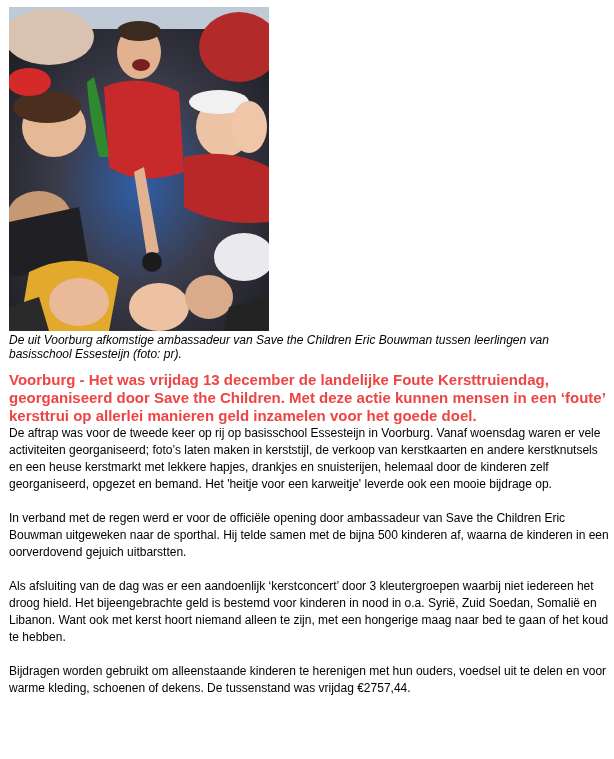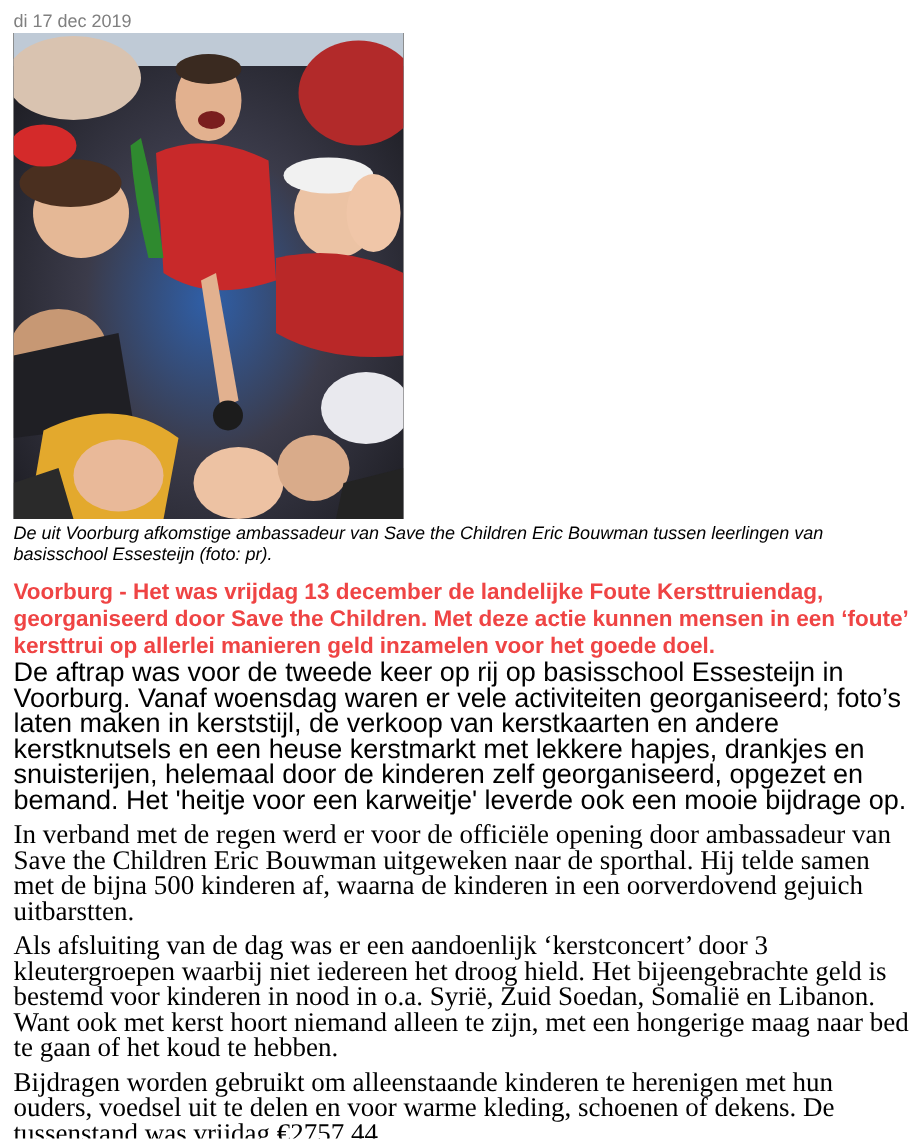--- a/index.html
+++ b/index.html
@@ -4,28 +4,27 @@
 <style>
   html, body { margin: 0; padding: 0; background: #ffffff; }
   body { width: 614px; height: 759px; overflow: hidden; position: relative; font-family: "Liberation Sans", sans-serif; color: #000; }
   .wrap { position: absolute; left: 9px; top: 6px; width: 600px; }
   h1.title { margin: 0; font-family: "Liberation Sans", sans-serif; font-weight: bold; font-size: 27px; line-height: 30px; color: #000; letter-spacing: -0.3px; }
   .date { font-size: 12px; color: #808080; line-height: 14px; margin-top: 1px; }
   .photo { position: relative; width: 260px; height: 324px; margin-top: 1px; overflow: hidden; background: #2a2a2a; }
   .photo svg { display: block; width: 100%; height: 100%; }
   .caption { font-size: 12px; line-height: 14px; color: #000; margin-top: 2px; width: 600px; font-style: italic; }
   .lead { font-size: 15px; font-weight: bold; line-height: 18px; margin-top: 10px; color: #ef4444; }
-  .para { font-size: 18px; line-height: 17px; color: #000; margin: 0; }
-  .para + .para { margin-top: 6px; font-family: Liberation Serif, serif; }
+  .para { font-size: 12px; line-height: 17px; color: #000; margin: 0; }
+  .para + .para { margin-top: 17px; }
 </style>
 </head>
 <body>
 
 <div class="wrap">
-  <div class="date">di 17 dec 2019</div>
 
   <div class="photo" title="Ambassadeur van Save the Children Eric Bouwman tussen leerlingen van basisschool Essesteijn">
     <svg viewBox="0 0 260 324" preserveAspectRatio="none">
       <defs>
         <radialGradient id="bg" cx="50%" cy="55%" r="70%">
           <stop offset="0" stop-color="#2f5fa8"></stop>
           <stop offset="0.45" stop-color="#3b3b4a"></stop>
           <stop offset="1" stop-color="#1a1a1f"></stop>
         </radialGradient>
       </defs>

